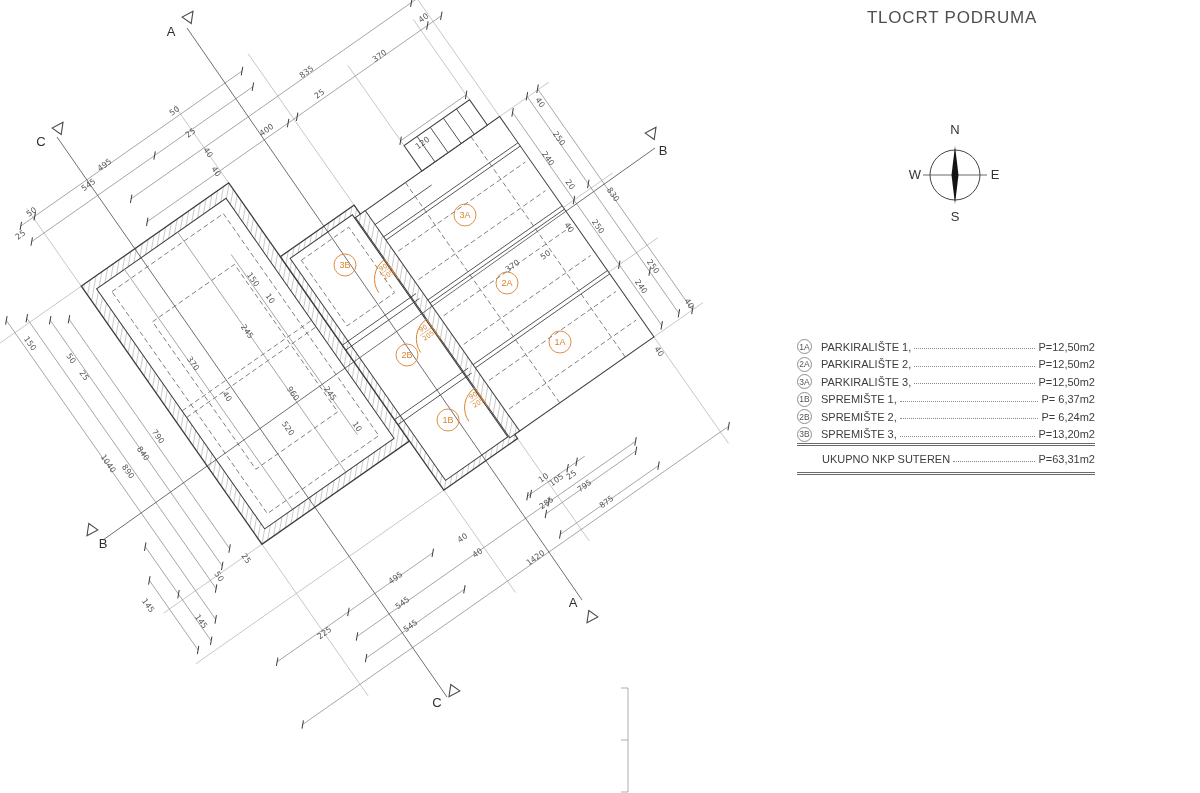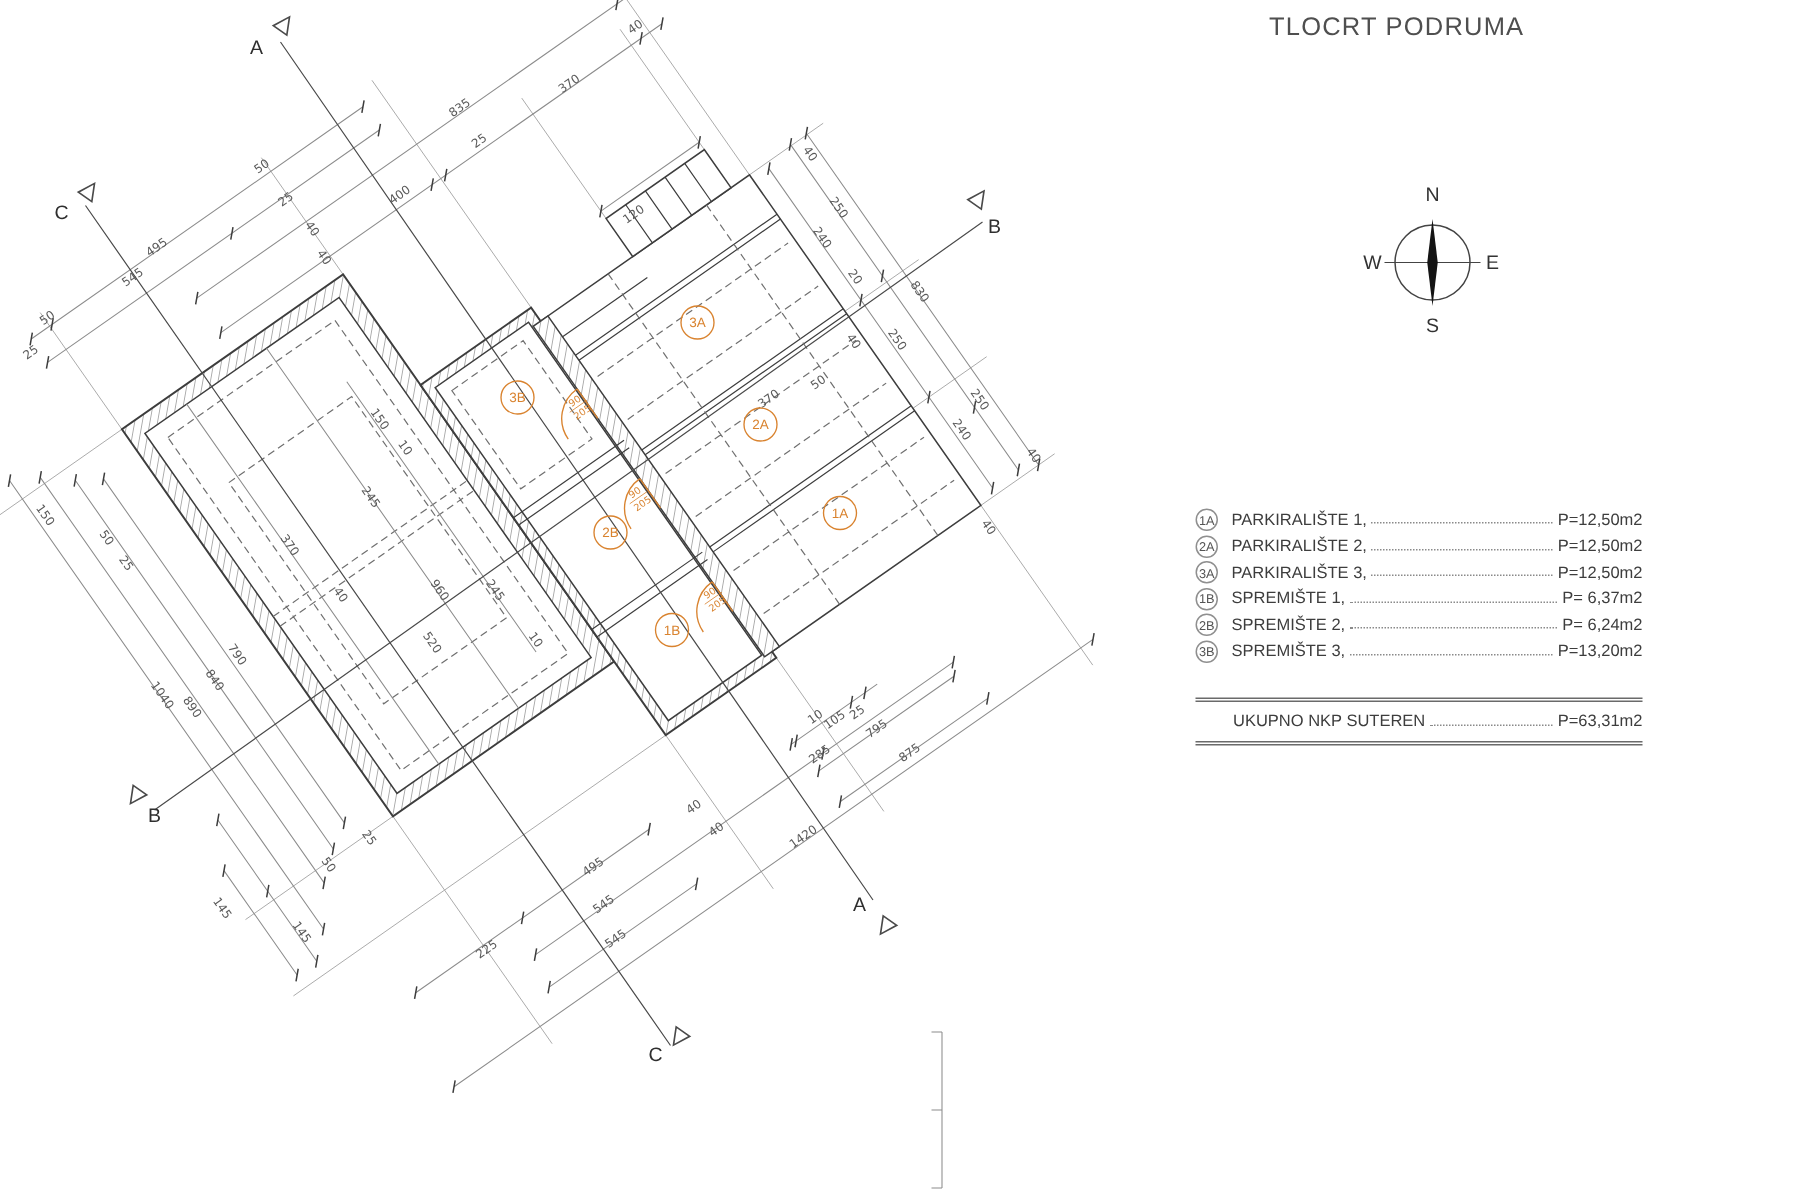--- a/index.html
+++ b/index.html
@@ -1,31 +1,31 @@
 <!DOCTYPE html>
 <html style="--accent: #d9832f; --line: #3d3d3d; --dim_text: #5a5a5a;"><head>
 <meta charset="utf-8">
 <style>
   *{margin:0;padding:0;box-sizing:border-box}
   html,body{width:1200px;height:793px;background:#fff;font-family:"Liberation Sans",sans-serif;overflow:hidden}
   .stage{position:relative;width:1200px;height:793px;background:#fff}
-  .title{position:absolute;left:846px;top:8px;width:212px;text-align:left;font-size:17px;letter-spacing:.8px;color:#4f4f4f}
+  .title{position:absolute;left:846px;top:8px;width:212px;text-align:center;font-size:17px;letter-spacing:.8px;color:#4f4f4f}
   .plan-svg{position:absolute;left:0;top:0}
   .compass{position:absolute;left:905px;top:118px}
   .cdir{font-size:13px;fill:#333;text-anchor:middle;font-family:"Liberation Sans",sans-serif}
   .ccircle{fill:none;stroke:#444;stroke-width:1}
   .cline{stroke:#444;stroke-width:.8}
   .cneedle{fill:#141414}
   .legend{position:absolute;left:797px;top:338px;width:298px;color:#3d3d3d}
   .legend-row{display:flex;align-items:center;height:17.5px;font-size:11px}
   .tag{flex:none;width:15px;height:15px;border:1px solid #8f8f8f;border-radius:50%;font-size:8.5px;display:flex;align-items:center;justify-content:center;color:#555;margin-right:9px}
   .lab{white-space:nowrap}
   .dots{flex:1;border-bottom:1.5px dotted #8a8a8a;margin:0 3px 3px 3px;height:8px}
   .val{white-space:nowrap}
-  .total-block{margin-top:22px}
+  .total-block{}
   .rule{height:3px;border-top:1px solid #6a6a6a;border-bottom:1px solid #6a6a6a}
   .legend-row.total{padding-left:25px;height:26px}
   .wallo{stroke:#3d3d3d;stroke-width:1.3}
   .walli{stroke:#3d3d3d;stroke-width:1}
   .lin{stroke:#3d3d3d;stroke-width:.8;fill:none}
   .dash{stroke:#6f6f6f;stroke-width:.8;fill:none;stroke-dasharray:5 3}
   .chain{stroke:#8c8c8c;stroke-width:.7;fill:none}
   .ext{stroke:#a3a3a3;stroke-width:.55;fill:none}
   .tick{stroke:#3d3d3d;stroke-width:1;fill:none}
   .idim{stroke:#8c8c8c;stroke-width:.7;fill:none}

